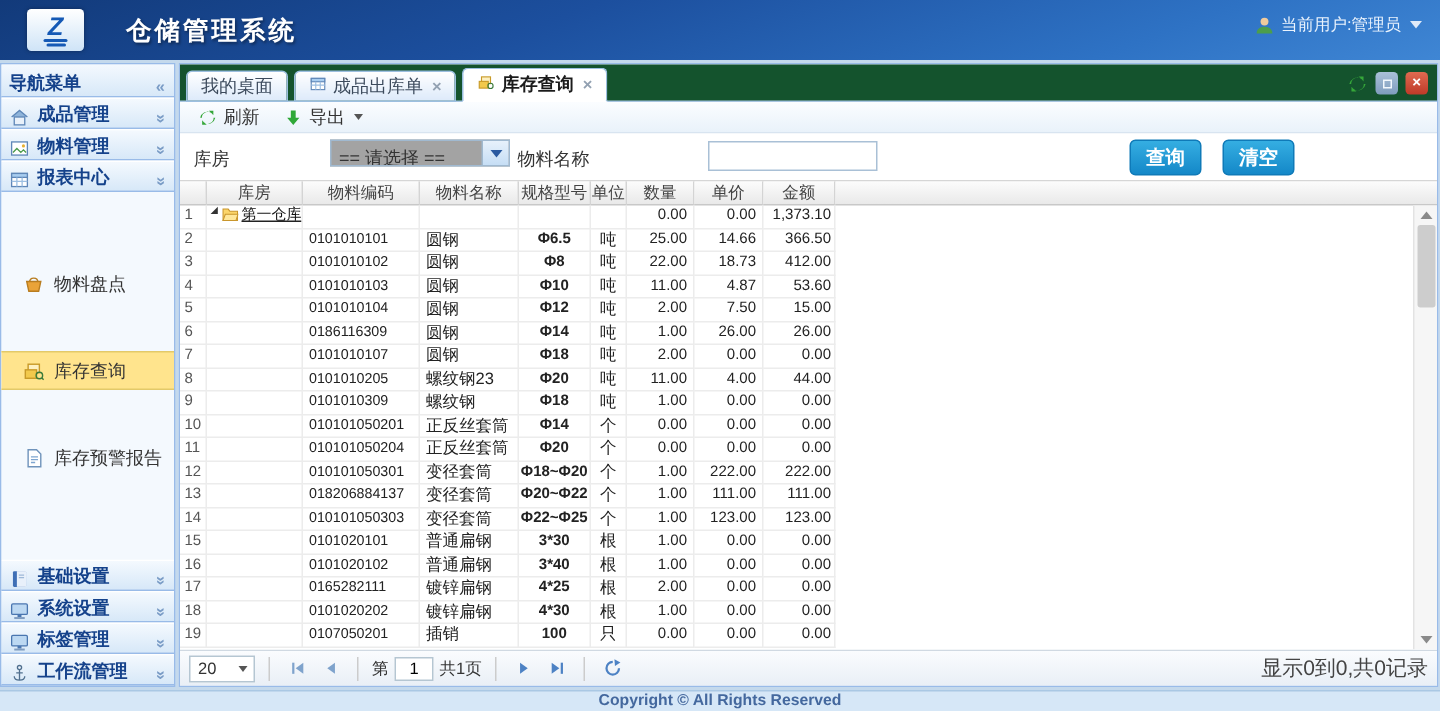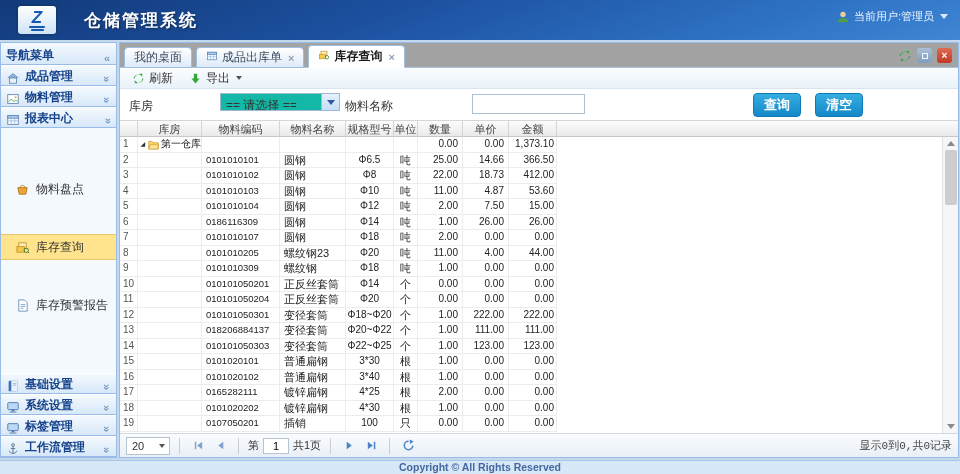--- a/index.html
+++ b/index.html
@@ -30,78 +30,78 @@
   .acc-ic { margin-right:5px; display:inline-flex; }
   .acc-body { flex:1; background:#f4f9fe; padding-top:16px; min-height:0; }
   .nav-item { height:26px; display:flex; align-items:center; padding-left:14px; font-size:12px; color:#333; cursor:pointer;margin-top:32px; }
   .nav-item .ic { margin-right:6px; display:inline-flex; }
   .nav-item.sel { background:#ffe48d; border-top:1px solid #e3c969; border-bottom:1px solid #e3c969; }
 
   
   .main { flex:1; background:#fff; border:1px solid #99bbe8; display:flex; flex-direction:column; min-width:0; position:relative; }
 
   
-  .tabbar { height:25px; flex:0 0 25px; background:#a3a3a3; border-bottom:1px solid #a8c6e2; display:flex; align-items:flex-end; position:relative; }
+  .tabbar { height:25px; flex:0 0 25px; background:#14532d; border-bottom:1px solid #a8c6e2; display:flex; align-items:flex-end; position:relative; }
   .tab { display:inline-flex; align-items:center; height:21px; margin:0 0 -1px 4px; padding:0 9px; background:linear-gradient(#ffffff,#ddeafa); border:1px solid #9cbfe0; border-radius:4px 4px 0 0; font-size:12px; color:#3c4a5c; cursor:pointer; gap:4px; }
   .tab.active { background:#fff; height:23px; font-weight:bold; color:#1b1b1b; border-bottom-color:#fff; }
   .tab .x { color:#93a1b2; font-size:11px; font-weight:bold; margin-left:2px; cursor:pointer; }
   .tabtools { position:absolute; right:6px; top:5px; display:flex; gap:5px; align-items:center; }
   .ttl-btn { width:15px; height:15px; border-radius:3px; display:flex; align-items:center; justify-content:center; cursor:pointer; }
   .btn-max { background:linear-gradient(#a9c0d8,#7f9cbd); }
   .btn-max .inner { width:6px; height:6px; border:1.5px solid #f2f7fc; background:transparent; }
   .btn-cls { background:linear-gradient(#e06a50,#bf3a28); color:#fff; font-size:10px; font-weight:bold; line-height:1; }
 
   
   .toolbar { height:21px; flex:0 0 21px; background:linear-gradient(#fbfdff,#e9f2fa); border-bottom:1px solid #d8e4f0; display:flex; align-items:center; padding-left:5px; gap:2px; }
   .tbtn { display:inline-flex; align-items:center; gap:4px; font-size:12px; color:#333; padding:1px 7px; cursor:pointer; border-radius:2px; }
   .caret-sm { width:0; height:0; border-left:3.5px solid transparent; border-right:3.5px solid transparent; border-top:4px solid #555; margin-left:2px; }
 
   
   .searchrow { height:31px; flex:0 0 31px; background:#fff; position:relative; font-size:12px; color:#333; }
   .lbl1 { position:absolute; left:9px; top:9px; }
-  .combo { position:absolute; left:100px; top:4px; width:120px; height:18px; border:1px solid #a0b9d0; background:#14b8a6; display:flex; cursor:pointer; }
+  .combo { position:absolute; left:100px; top:4px; width:120px; height:18px; border:1px solid #a0b9d0; background:#a3a3a3; display:flex; cursor:pointer; }
   .combo .val { flex:1; padding:3px 0 0 5px; font-size:12px; color:#333; white-space:nowrap; overflow:hidden; }
   .combo .arr { width:18px; background:linear-gradient(#e7f1fb,#c6def5); border-left:1px solid #a0b9d0; display:flex; align-items:center; justify-content:center; }
   .combo .arr i { width:0; height:0; border-left:4px solid transparent; border-right:4px solid transparent; border-top:5px solid #2a5aa0; }
   .lbl2 { position:absolute; left:225px; top:9px; }
   .txtin { position:absolute; left:352px; top:5px; width:113px; height:20px; border:1px solid #a9c0d6; font-size:12px; padding:0 4px; outline:none; }
   .qbtn { position:absolute; top:4px; width:48px; height:24px; background:linear-gradient(#35aee2,#1488c8); border:1px solid #0f7ab8; border-radius:4px; color:#fff; font-weight:bold; font-size:13px; cursor:pointer; font-family:inherit; }
   .qbtn.b1 { left:633px; } .qbtn.b2 { left:695px; }
 
   
   .grid { flex:1; min-height:0; position:relative; background:#fff; overflow:hidden; }
   .ghead { display:flex; height:17px; border-top:1px solid #d6d6d6; }
   .gh { background:linear-gradient(#fcfcfc,#e9e9e9); border-right:1px solid #d4d4d4; border-bottom:1px solid #c8c8c8; font-size:11px; color:#444; text-align:center; line-height:16px; white-space:nowrap; overflow:hidden; }
   .gh.fill { flex:1; border-right:none; }
   .grow { display:flex; height:15.5px; }
   .gc { border-right:1px solid #ececec; border-bottom:1px solid #ececec; font-size:10px; color:#222; line-height:14.5px; white-space:nowrap; overflow:hidden; }
   .w-num{width:18px;padding-left:3px;color:#555;}
-  .w-tree{width:64px;display:flex;align-items:center;padding-left:2px;gap:2px;}
+  .w-tree{width:64px;display:flex;align-items:flex-start;padding-left:2px;gap:2px;text-decoration:underline;}
   .w-code{width:78px;padding-left:4px;font-size:9.5px;}
   .w-name{width:66px;padding-left:4px;font-size:11px;}
-  .w-spec{width:48px;text-align:center;}
+  .w-spec{width:48px;text-align:center;font-weight:bold;}
   .w-unit{width:24px;text-align:center;font-size:11px;}
   .w-qty{width:45px;text-align:right;padding-right:4px;}
   .w-price{width:46px;text-align:right;padding-right:4px;}
   .w-amt{width:48px;text-align:right;padding-right:2px;}
   .treename { font-size:10px; color:#111; }
   .vscroll { position:absolute; top:17px; right:0; bottom:0; width:16px; background:#f6f6f6; border-left:1px solid #e3e3e3; display:flex; flex-direction:column; align-items:center; }
   .sb-arr { width:0; height:0; border-left:4px solid transparent; border-right:4px solid transparent; margin:4px 0; }
   .sb-up { border-bottom:5px solid #8a8a8a; }
   .sb-dn { border-top:5px solid #8a8a8a; margin-top:auto; }
   .sb-thumb { width:12px; height:55px; background:#cdcdcd; border-radius:2px; }
 
   
   .pager { height:24px; flex:0 0 24px; background:linear-gradient(#fafcfe,#e9eff6); border-top:1px solid #d0d9e2; display:flex; align-items:center; padding:0 6px; font-size:11px; color:#333; gap:4px; }
   .psize { width:44px; height:18px; background:#fff; border:1px solid #b5c6d2; display:flex; align-items:center; padding-left:5px; cursor:pointer;text-align:center; }
   .psize .pc { margin-left:auto; margin-right:4px; width:0; height:0; border-left:3.5px solid transparent; border-right:3.5px solid transparent; border-top:4px solid #555; }
   .psep { width:1px; height:16px; background:#ccc; margin:0 5px; }
   .pico { width:18px; height:18px; display:flex; align-items:center; justify-content:center; cursor:pointer; }
   .pnum { width:26px; height:16px; border:1px solid #b5c6d2; text-align:center; font-size:11px; outline:none; }
-  .pinfo { margin-left:auto; font-size:11px; color:#444;font-family:Liberation Mono, monospace; }
+  .pinfo { margin-left:auto; font-size:14px; color:#444; }
 
   
   .ftr { height:14px; flex:0 0 14px; background:#d6e7f7; border-top:1px solid #aac8e4; text-align:center; font-size:10.5px; font-weight:bold; color:#44689e; line-height:13px; }
 </style>
 </head>
 <body>
 
 <div class="hdr">
   <div class="logo">
     <span class="z">Z</span>

